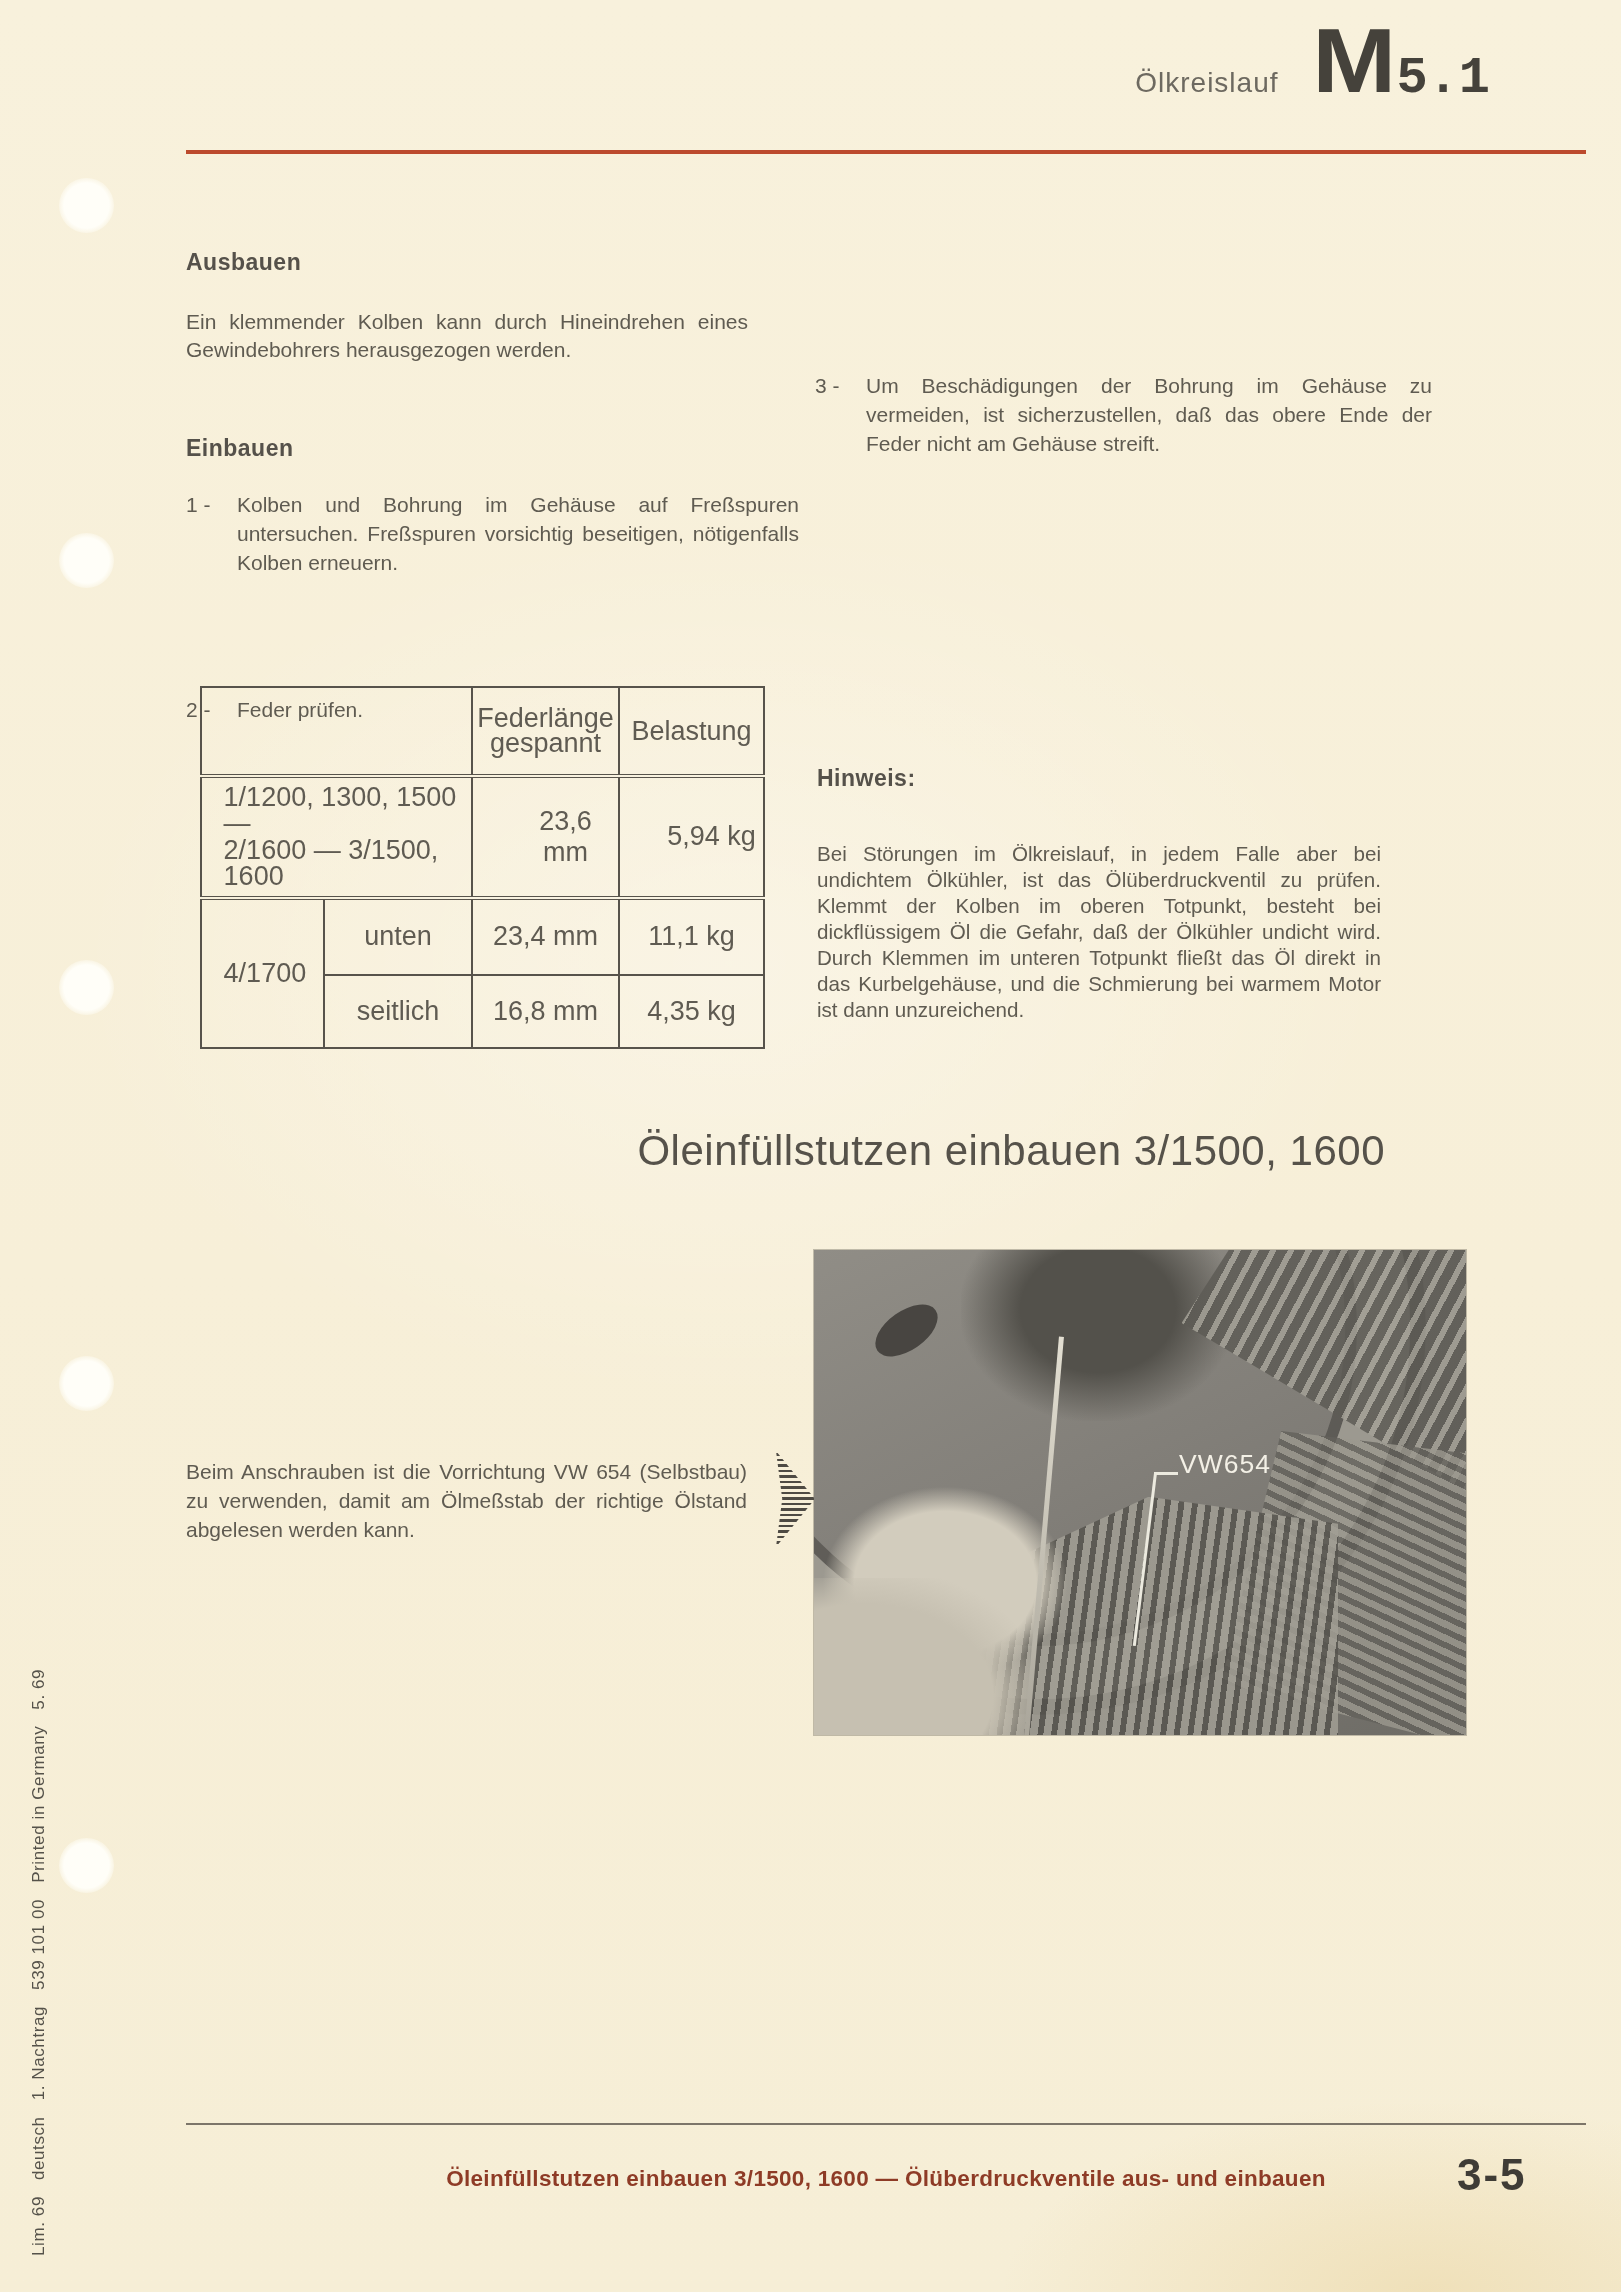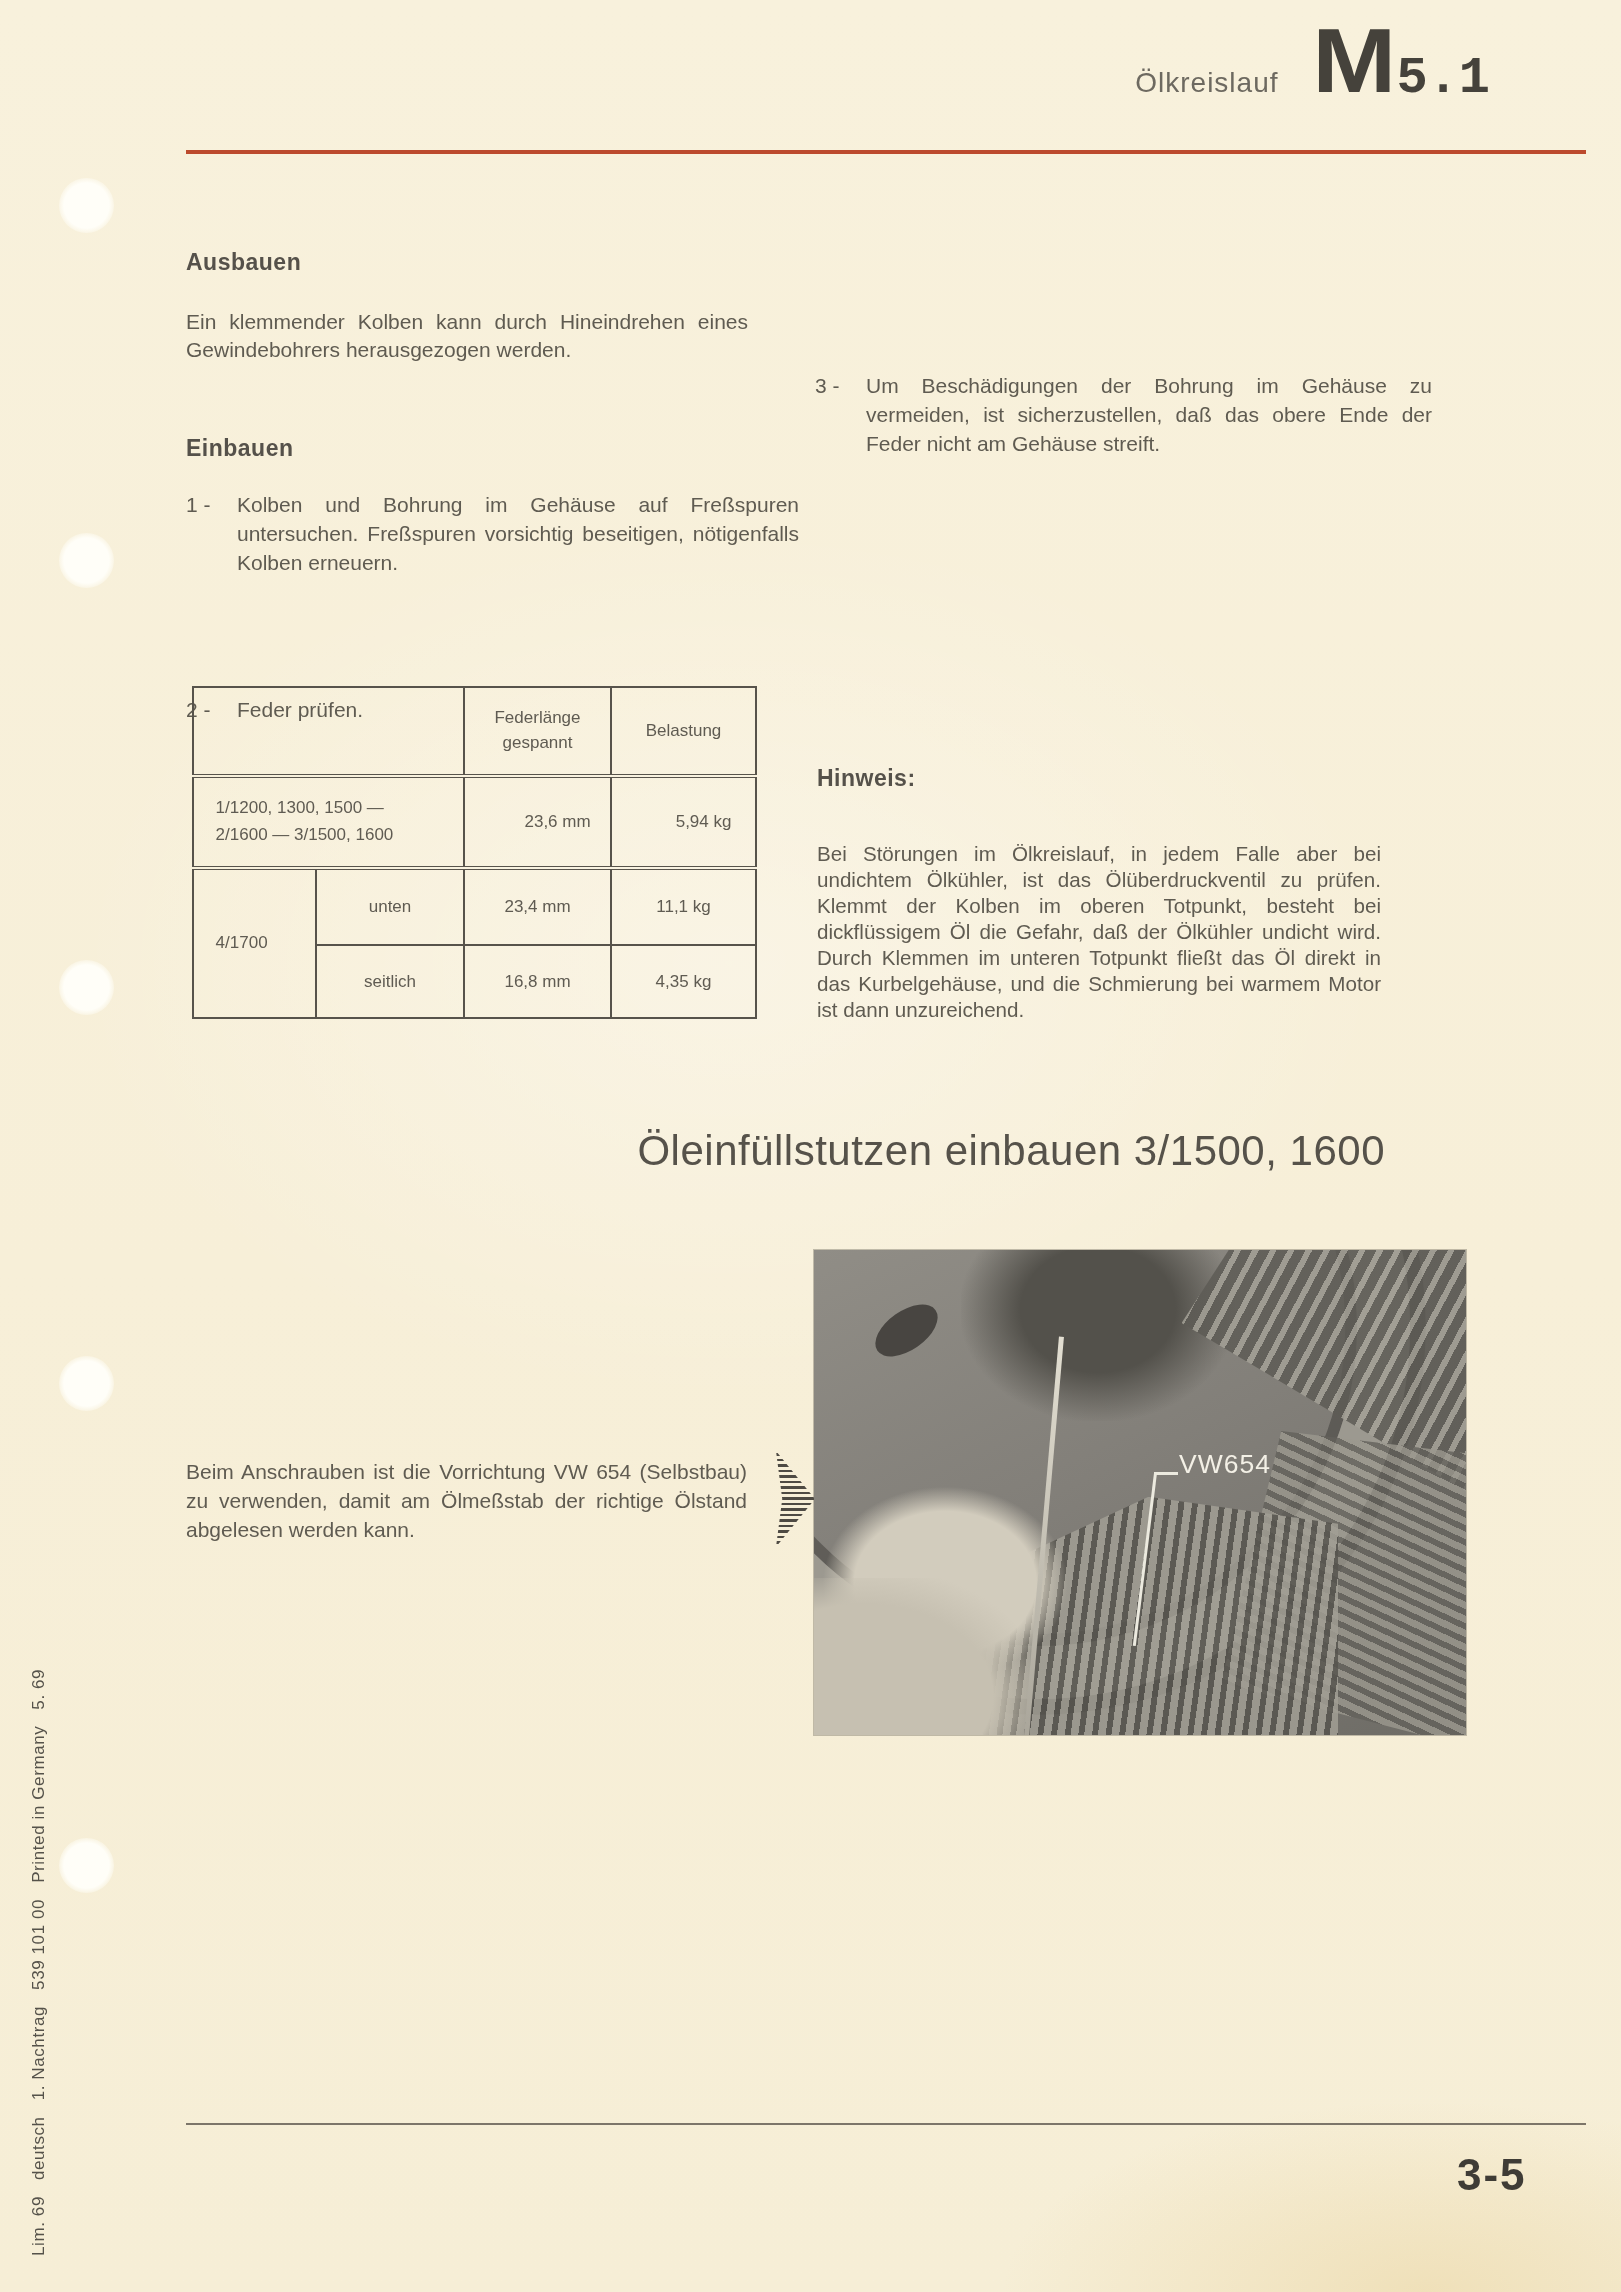--- a/index.html
+++ b/index.html
@@ -28,22 +28,22 @@
   .code-num { font-size:52px; font-weight:700; color:#45423b; margin-left:2.9px;font-family:Liberation Mono, monospace; }
   .header-rule { position:absolute; left:186px; top:150px; width:1400px; height:3.9px; background:#bc4a2d; }
 
   
   .h2 { font-weight:700; font-size:23px; color:#55514a; letter-spacing:0.5px; }
   .para { font-size:21px; line-height:28px; text-align:justify; }
   .step { position:relative; padding-left:51px; font-size:21px; line-height:29px; text-align:justify; }
   .step .num { position:absolute; left:0; top:0; }
 
   
-  table.spring { position:absolute; left:192px; top:686px; border-collapse:collapse; table-layout:fixed;
-    width:564px; font-size:17px; color:#5f5b52; }
+  table.spring { position:absolute; left:200px; top:686px; border-collapse:collapse; table-layout:fixed;
+    width:564px; font-size:27px; color:#5f5b52; }
   table.spring td { border:2px solid #57534b; text-align:center; vertical-align:middle; padding:5.9px 3.9px; }
   table.spring tr.thead td { height:74px; border-bottom:4.9px double #57534b; line-height:24.5px; }
   table.spring tr.row1 td { height:76px; border-bottom:4.9px double #57534b;padding-left:44px; }
   td.lbl { text-align:left !important; padding-left:21.6px !important; line-height:26.5px; }
   td.grp { text-align:left !important; padding-left:21.6px !important; }
   table.spring tr.row2 td { height:63px; }
   table.spring tr.row3 td { height:59px; }
 
   
   .big-heading { position:absolute; top:1127px; right:236px; font-size:42px; color:#56524a; letter-spacing:0.5px; white-space:nowrap; }
@@ -186,16 +186,17 @@
     <div class="ph-arm"></div>
     <div class="ph-dipstick"></div>
     <div class="ph-tick"></div>
     <div class="ph-leader"></div>
     <div class="ph-label">VW654</div>
   </div>
 
   <div class="sidebar-vert">Lim. 69   deutsch   1. Nachtrag   539 101 00   Printed in Germany   5. 69</div>
 
   <div class="footer-rule"></div>
+  <div class="footer-title">Öleinfüllstutzen einbauen 3/1500, 1600 — Ölüberdruckventile aus- und einbauen</div>
   <div class="page-number">3-5</div>
 
 </div>
 
 
 </body></html>

